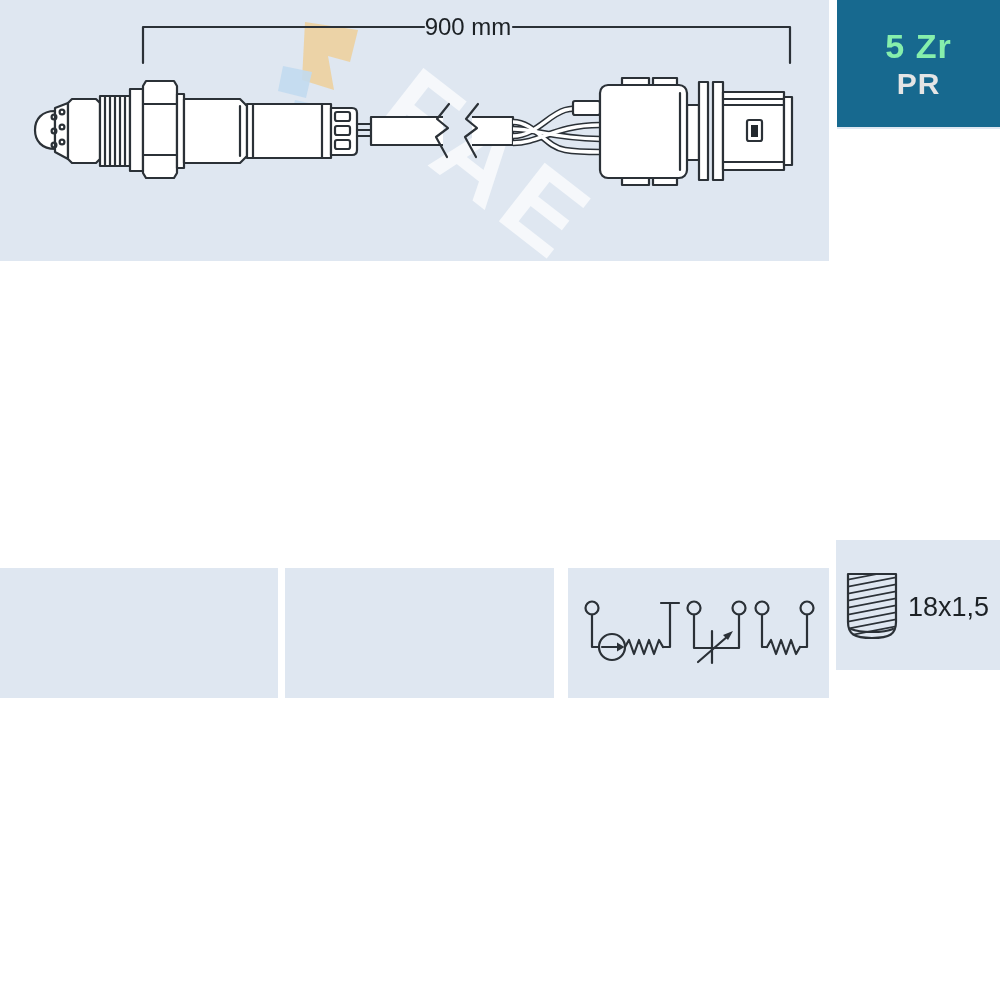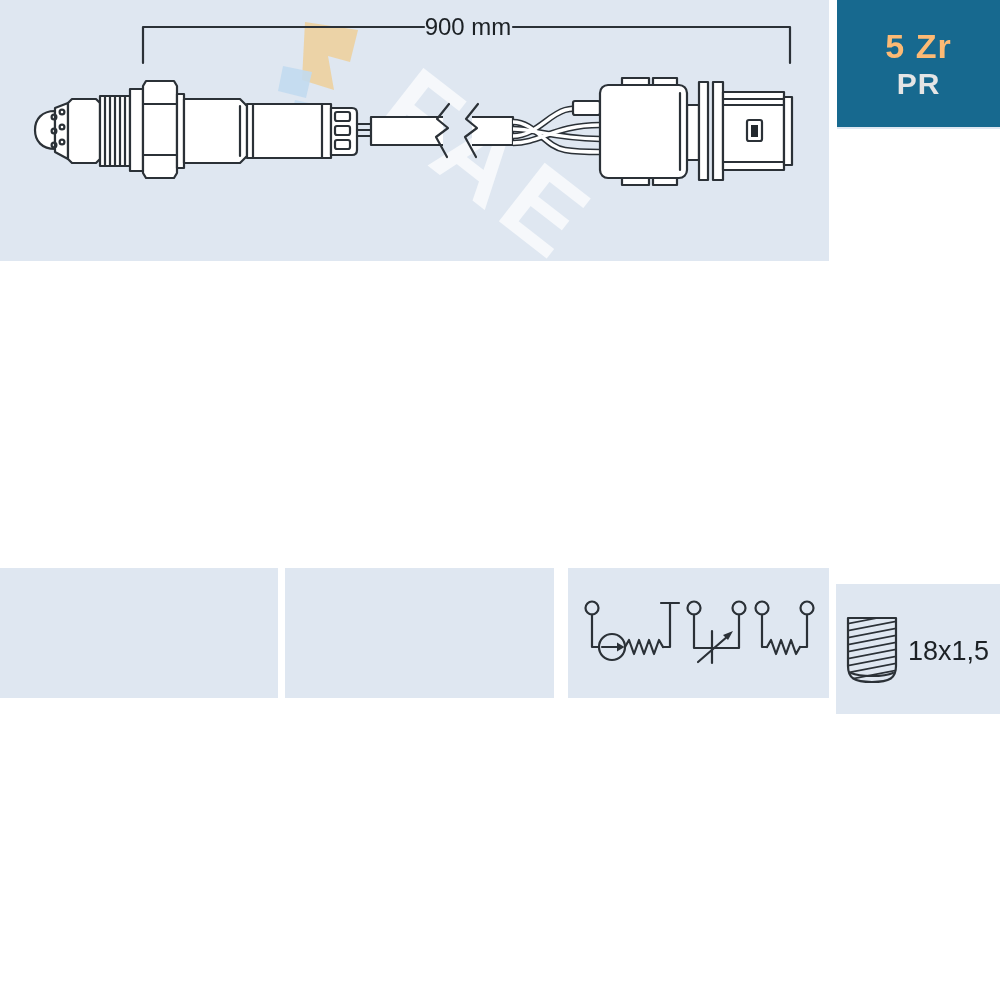--- a/index.html
+++ b/index.html
@@ -9,22 +9,22 @@
   }
   .panel{position:absolute;background:#dfe7f1;}
   #panel-main   {left:0;   top:300; width:829px; height:261px;}
   #panel-pinout {left:837px;top:300; width:163px; height:129px;}
   #panel-code   {left:837px;top:434; width:163px; height:127px;
                  background:#17698f;display:flex;flex-direction:column;
                  align-items:center;justify-content:center;gap:6px;}
   #panel-b1     {left:0;   top:568px; width:278px; height:130px;}
   #panel-b2     {left:285px;top:568px; width:269px; height:130px;}
   #panel-b3     {left:568px;top:568px; width:261px; height:130px;}
-  #panel-b4     {left:836px;top:584px; width:164px; height:130px;}
-  .code-line1{color:#fdba74;font-weight:bold;font-size:34px;line-height:1;letter-spacing:1px;}
+  #panel-b4     {left:836px;top:540px; width:164px; height:130px;}
+  .code-line1{color:#86efac;font-weight:bold;font-size:34px;line-height:1;letter-spacing:1px;}
   .code-line2{color:#e5e5e5;font-weight:bold;font-size:30px;line-height:1;letter-spacing:1px;}
   svg{display:block;}
   .ln{stroke:#2b3137;stroke-width:2.2;fill:none;stroke-linecap:round;stroke-linejoin:round;}
   .shape{stroke:#2b3137;stroke-width:2.2;fill:#ffffff;stroke-linejoin:round;}
   .dark{fill:#23292e;stroke:none;}
   .dimtext{fill:#1c2125;font-size:24px;font-family:"Liberation Sans","DejaVu Sans",sans-serif;}
   .spectext{fill:#1c2125;font-size:27px;font-family:"Liberation Sans","DejaVu Sans",sans-serif;}
 </style>
 </head>
 <body>

